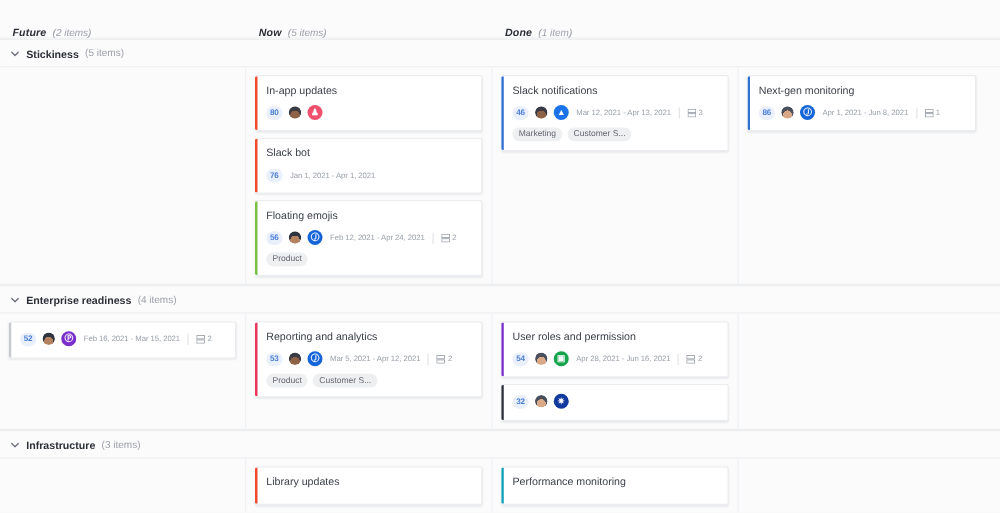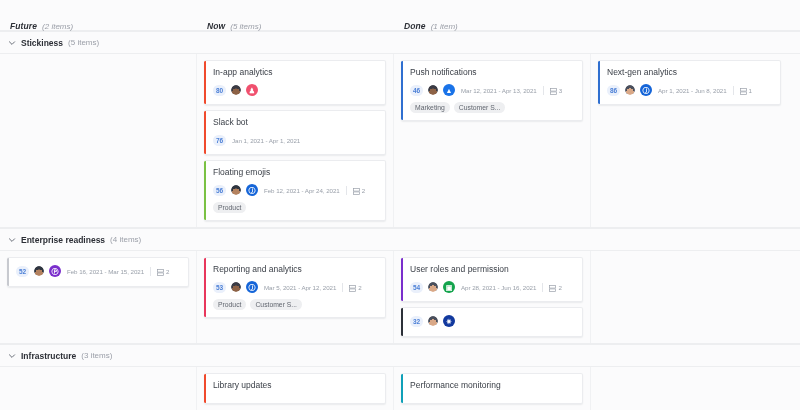--- a/index.html
+++ b/index.html
@@ -242,21 +242,21 @@
         </span>
         <span class="swimlane-name">Stickiness</span>
         <span class="swimlane-count">(5 items)</span>
       </div>
       <div class="swimlane-body">
         <div class="lane-col"></div>
         <div class="lane-col">
           <div class="card">
             <span class="card-accent" style="background:#f04a2d"></span>
             <div class="card-inner">
-              <div class="card-title">In-app analytics</div>
+              <div class="card-title">In-app updates</div>
               <div class="card-meta">
                 <span class="id-badge">80</span>
                 <span class="avatar">
                   <span class="face p-dark"></span>
                 </span>
                 <span class="icon-avatar ia-red">♟</span>
               </div>
             </div>
           </div>
           <div class="card">
@@ -292,21 +292,21 @@
               <div class="tags">
                 <span class="tag">Product</span>
               </div>
             </div>
           </div>
         </div>
         <div class="lane-col">
           <div class="card">
             <span class="card-accent" style="background:#2f6fd0"></span>
             <div class="card-inner">
-              <div class="card-title">Push notifications</div>
+              <div class="card-title">Slack notifications</div>
               <div class="card-meta">
                 <span class="id-badge">46</span>
                 <span class="avatar">
                   <span class="face p-dark"></span>
                 </span>
                 <span class="icon-avatar ia-azure">▲</span>
                 <span class="date-range">Mar 12, 2021 - Apr 13, 2021</span>
                 <span class="meta-sep"></span>
                 <span class="attach">
                   <span><svg width="7" height="7" viewBox="0 0 8 8">
@@ -320,21 +320,21 @@
                 <span class="tag">Marketing</span>
                 <span class="tag">Customer S...</span>
               </div>
             </div>
           </div>
         </div>
         <div class="lane-col">
           <div class="card">
             <span class="card-accent" style="background:#2f6fd0"></span>
             <div class="card-inner">
-              <div class="card-title">Next-gen analytics</div>
+              <div class="card-title">Next-gen monitoring</div>
               <div class="card-meta">
                 <span class="id-badge">86</span>
                 <span class="avatar">
                   <span class="face p-light"></span>
                 </span>
                 <span class="icon-avatar ia-blue">Ⓙ</span>
                 <span class="date-range">Apr 1, 2021 - Jun 8, 2021</span>
                 <span class="meta-sep"></span>
                 <span class="attach">
                   <span><svg width="7" height="7" viewBox="0 0 8 8">

